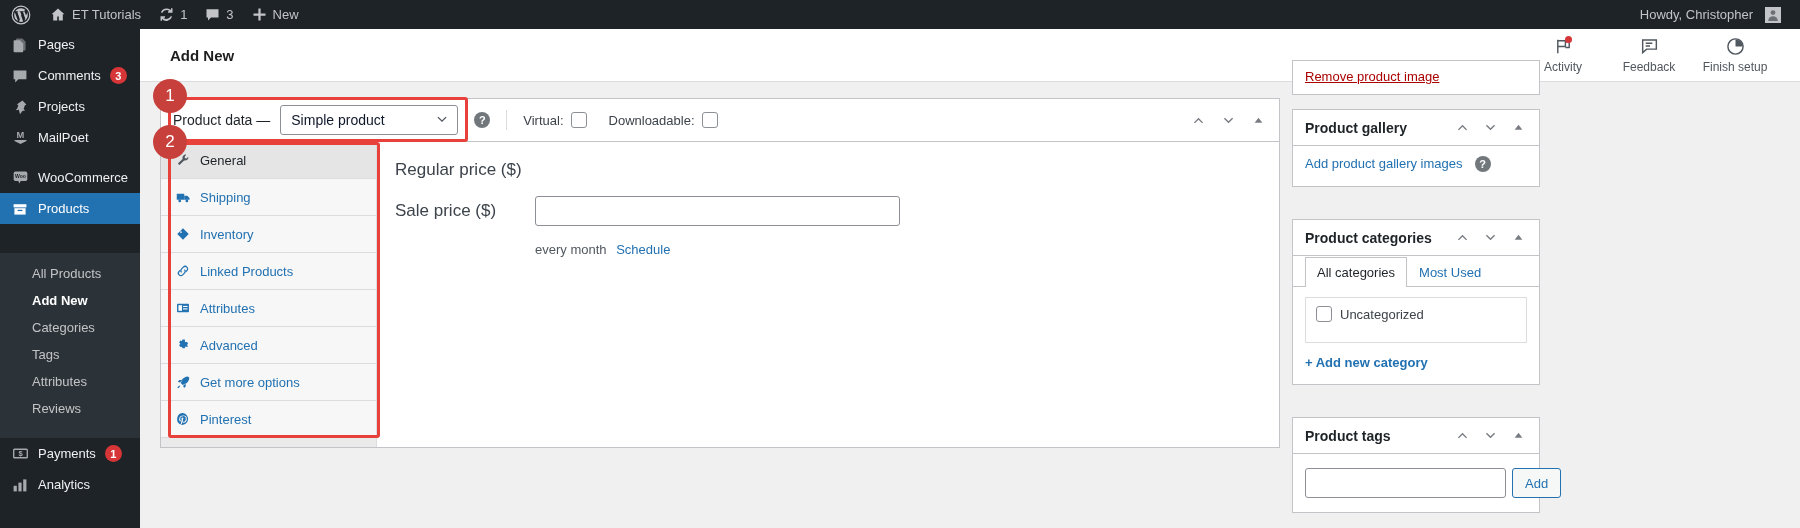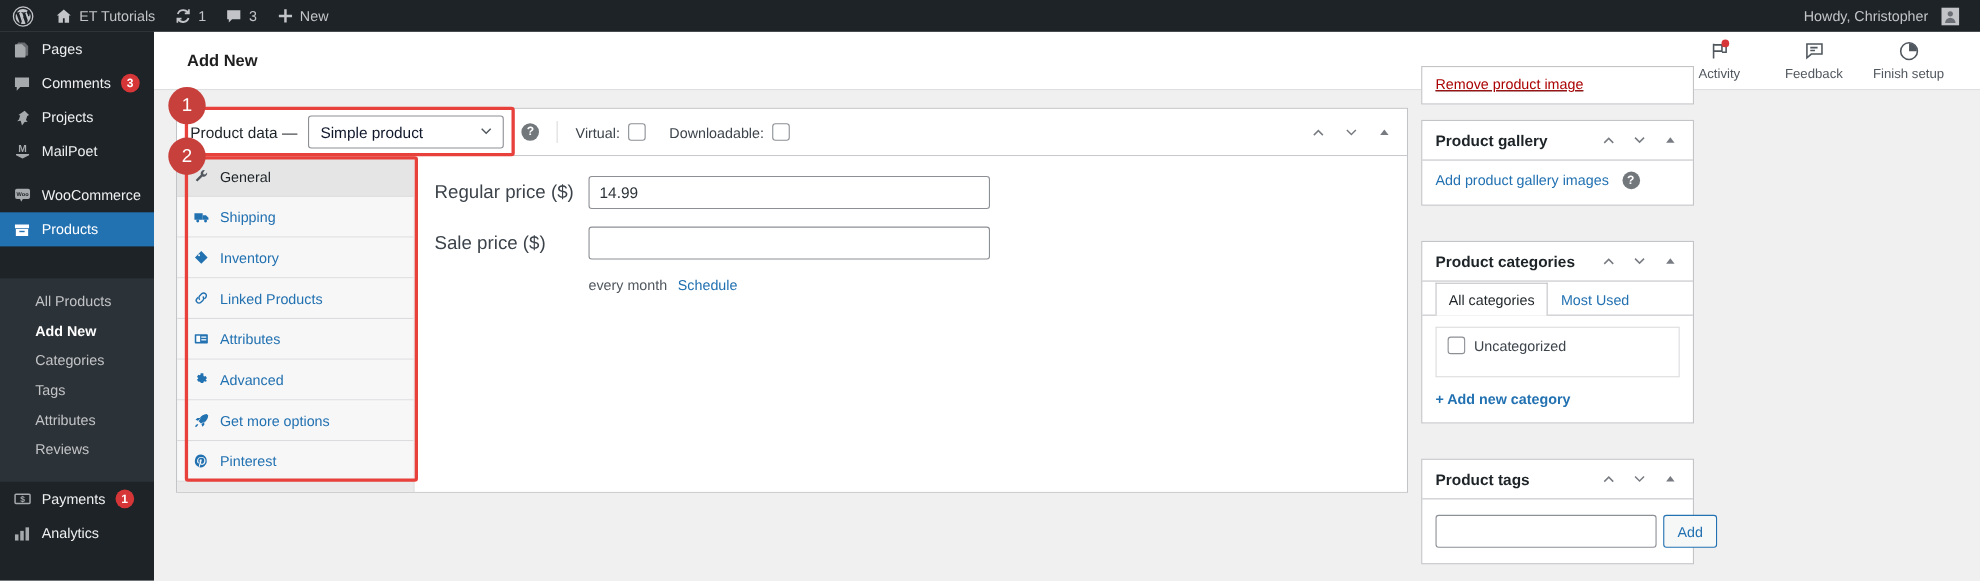--- a/index.html
+++ b/index.html
@@ -542,21 +542,20 @@
                       <path d="M10 1.6a8.4 8.4 0 0 0-3.1 16.2 8 8 0 0 1 .2-2.4l1-4.2a3.2 3.2 0 0 1-.3-1.3c0-1.2.7-2.2 1.6-2.2.8 0 1.1.6 1.1 1.3 0 .8-.5 2-.8 3.1a1.3 1.3 0 0 0 1.4 1.7c1.6 0 2.8-1.7 2.8-4.2a3.6 3.6 0 0 0-3.8-3.7 4 4 0 0 0-4.1 4 3.6 3.6 0 0 0 .7 2.1.3.3 0 0 1 .1.3l-.3 1c0 .2-.1.2-.3.1C5 13 4.5 11.7 4.5 10.2c0-2.7 2-5.2 5.7-5.2a5 5 0 0 1 5.3 4.9c0 3-1.9 5.3-4.5 5.3a2.4 2.4 0 0 1-2-1l-.6 2.1a9 9 0 0 1-1 2.1A8.4 8.4 0 1 0 10 1.6z"></path>
                     </svg>
                 </span>
                 <span>Pinterest</span>
               </div>
             </div>
 
             <div class="pd-content">
               <div class="field-row">
                 <label class="field-label">Regular price ($)</label>
-                <input class="field-input" type="text" value="14.99" style="">
               </div>
               <div class="field-row">
                 <label class="field-label">Sale price ($)</label>
                 <input class="field-input" type="text" value="" style="">
               </div>
               <div class="sale-note">
                 <span>every month</span>
                 <a>Schedule</a>
               </div>
             </div>
@@ -570,21 +569,21 @@
 
         <div class="anno-box" style="left:8px; top:44px; width:212px; height:296px;"></div>
         <div class="anno-badge" style="left:-7px; top:27px;">
           <span>2</span>
         </div>
       </div>
 
       <div class="col-side">
 
         <div class="postbox" style="margin-bottom:14px;">
-          <div class="postbox-body" style="padding:8px 12px 10px 12px;text-decoration:underline;">
+          <div class="postbox-body" style="padding:8px 12px 10px 12px;">
             <a class="side-link danger" style="text-decoration:underline;">Remove product image</a>
           </div>
         </div>
 
         <div class="postbox">
           <div class="postbox-header">
             <span class="postbox-title">Product gallery</span>
             <span class="postbox-ctrls">
               <span class="ctrl-btn">
                 <svg width="15" height="15" viewBox="0 0 20 20">

